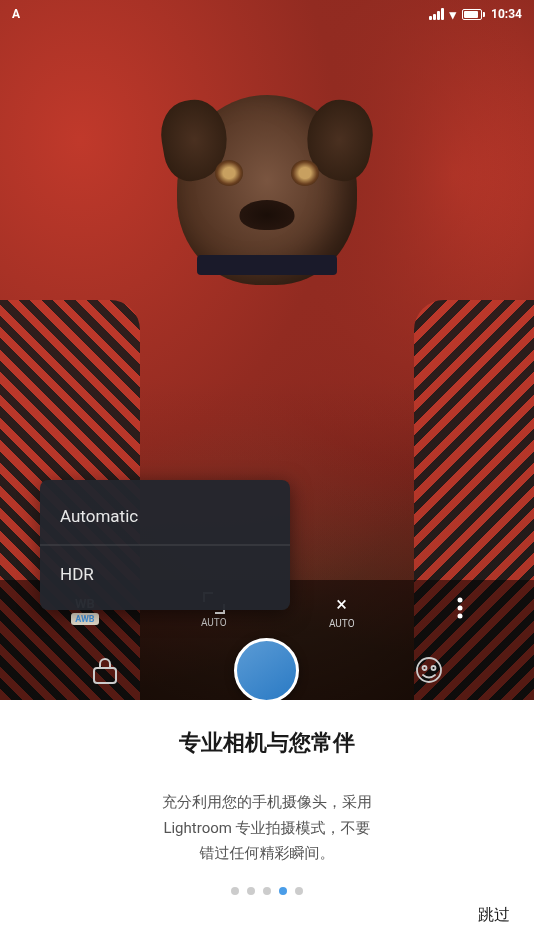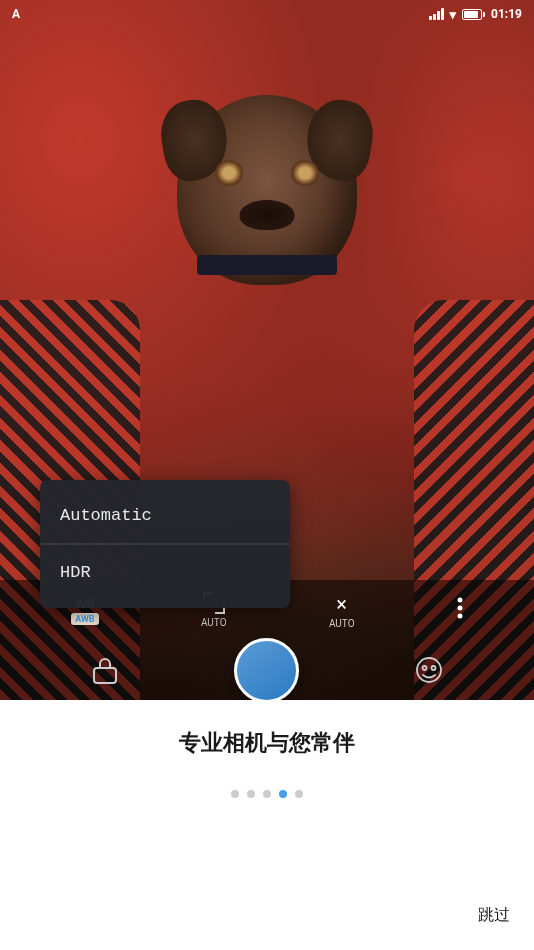--- a/index.html
+++ b/index.html
@@ -255,21 +255,20 @@
       z-index: 50;
       padding: 8px 0;
       box-shadow: 0 4px 20px rgba(0,0,0,0.5);
     }
     .dropdown-item {
       padding: 18px 20px;
       display: flex;
       align-items: flex-end;
       justify-content: space-between;
       cursor: pointer;
-      font-family: Liberation Mono, monospace;
     }
     .dropdown-item-label {
       font-size: 17px;
       color: #e8e8e8;
       font-weight: 400;
     }
     .dropdown-item-label.active {
       color: #4a9de8;
     }
     .checkmark {
@@ -502,21 +501,21 @@
 
         <span class="wifi-icon">▾</span>
 
         <div class="battery-icon">
           <div class="battery-body">
             <div class="battery-fill"></div>
           </div>
           <div class="battery-tip"></div>
         </div>
 
-        <span>01:19</span>
+        <span>10:34</span>
       </div>
     </div>
 
     <div class="dropdown-menu">
       <div class="dropdown-item">
         <span class="dropdown-item-label">Automatic</span>
       </div>
       <div class="dropdown-divider"></div>
       <div class="dropdown-divider"></div>
       <div class="dropdown-item">
@@ -568,20 +567,21 @@
             <circle cx="19.5" cy="13" r="2"></circle>
             <path d="M9 20 Q15 25 21 20" stroke-linecap="round"></path>
           </svg>
         </div>
       </div>
     </div>
   </div>
 
   <div class="info-section">
     <div class="info-title">专业相机与您常伴</div>
+    <div class="info-description">充分利用您的手机摄像头，采用<br>Lightroom 专业拍摄模式，不要<br>错过任何精彩瞬间。</div>
     <div class="dots-row">
       <div class="dot"></div>
       <div class="dot"></div>
       <div class="dot"></div>
       <div class="dot active"></div>
       <div class="dot"></div>
     </div>
     <button class="skip-btn">跳过</button>
   </div>
 

